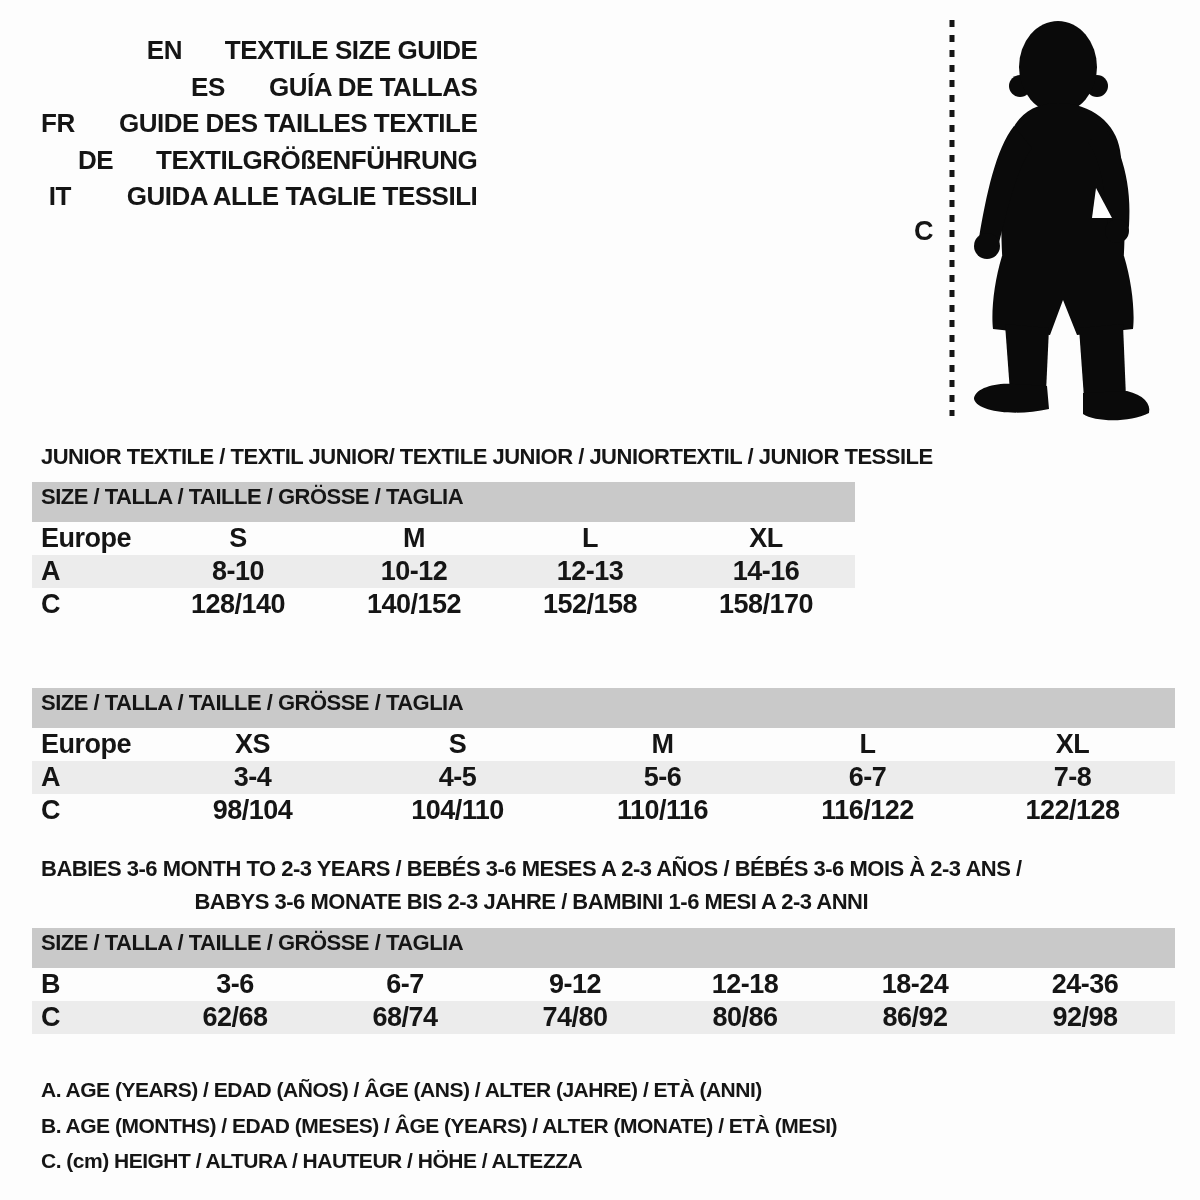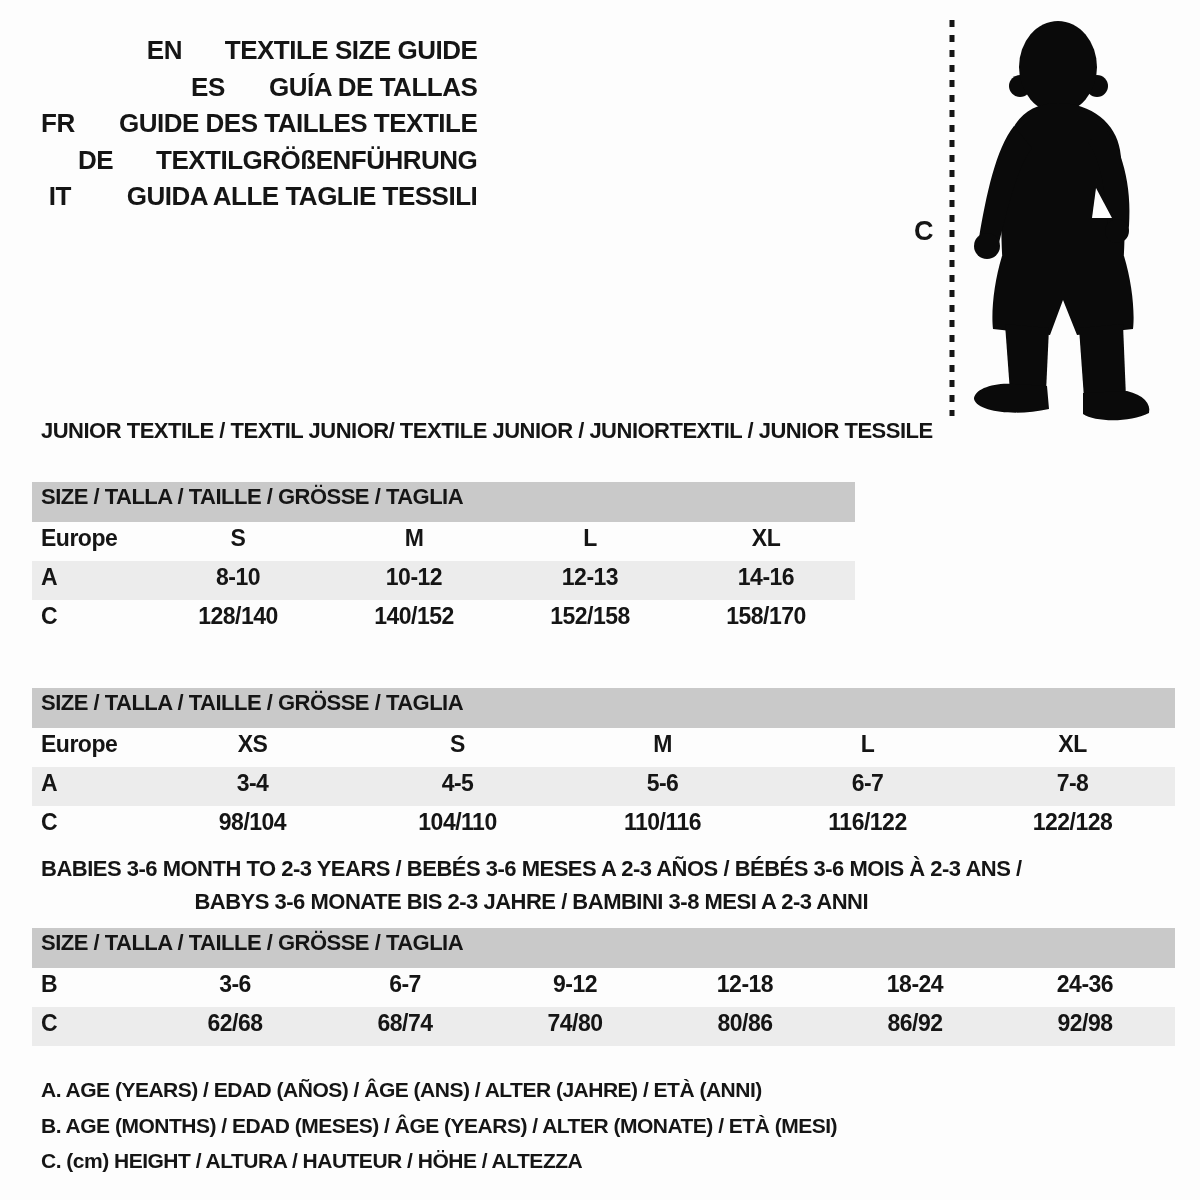--- a/index.html
+++ b/index.html
@@ -19,36 +19,36 @@
   .lang-list { position: absolute; left: 41px; top: 32px; }
   .lang-row { display: flex; font-size: 26px; line-height: 36.5px; white-space: nowrap; justify-content: flex-end; }
   .lang-code { width: 78px; flex: 0 0 78px; }
 
   
   .figure { position: absolute; left: 900px; top: 0; width: 260px; height: 430px; }
   .figure-label { position: absolute; left: 914px; top: 216px; font-size: 27px; }
 
   
   .section-title { position: absolute; left: 41px; font-size: 22px; white-space: nowrap; }
-  .title-junior { top: 418px; }
+  .title-junior { top: 444px; }
   .title-children { top: 645px; }
   .title-babies { top: 852px; line-height: 33px; text-align: center; }
   .sub { font-size: 15px; vertical-align: -4px; letter-spacing: -0.5px; }
 
   
   .table { position: absolute; left: 32px; }
   .t1 { top: 482px; width: 823px; }
   .t2 { top: 688px; width: 1143px; }
   .t3 { top: 928px; width: 1143px; }
   .thead {
     background: #c9c9c9;
     font-size: 22px; line-height: 30px; height: 40px;
     padding-left: 9px; white-space: nowrap;
   }
-  .trow { display: flex; font-size: 23px; line-height: 33px; height: 39px; }
+  .trow { display: flex; font-size: 27px; line-height: 33px; height: 33px; }
   .trow.alt { background: #ececec; }
   .tlabel { flex: 0 0 118px; width: 118px; padding-left: 9px; }
   .tcell { text-align: center; }
   .t1 .tcell { flex: 0 0 176px; width: 176px; }
   .t2 .tcell { flex: 0 0 205px; width: 205px; }
   .t3 .tcell { flex: 0 0 170px; width: 170px; }
 
   
   .notes { position: absolute; left: 41px; top: 1072px; font-size: 21px; line-height: 35.5px; }
   .note-line { white-space: nowrap; }
@@ -164,21 +164,21 @@
       <span class="tcell">98/104</span>
       <span class="tcell">104/110</span>
       <span class="tcell">110/116</span>
       <span class="tcell">116/122</span>
       <span class="tcell">122/128</span>
     </div>
   </div>
 
   <div class="section-title title-babies">
     <div>BABIES 3-6 MONTH TO 2-3 YEARS / BEBÉS 3-6 MESES A 2-3 AÑOS / BÉBÉS 3-6 MOIS À 2-3 ANS /</div>
-    <div>BABYS 3-6 MONATE BIS 2-3 JAHRE / BAMBINI 3-8 MESI A 2-3 ANNI</div>
+    <div>BABYS 3-6 MONATE BIS 2-3 JAHRE / BAMBINI 1-6 MESI A 2-3 ANNI</div>
   </div>
   <div class="table t3">
     <div class="thead">SIZE / TALLA / TAILLE / GRÖSSE / TAGLIA</div>
     <div class="trow">
       <span class="tlabel">B</span>
       <span class="tcell">3-6</span>
       <span class="tcell">6-7</span>
       <span class="tcell">9-12</span>
       <span class="tcell">12-18</span>
       <span class="tcell">18-24</span>

